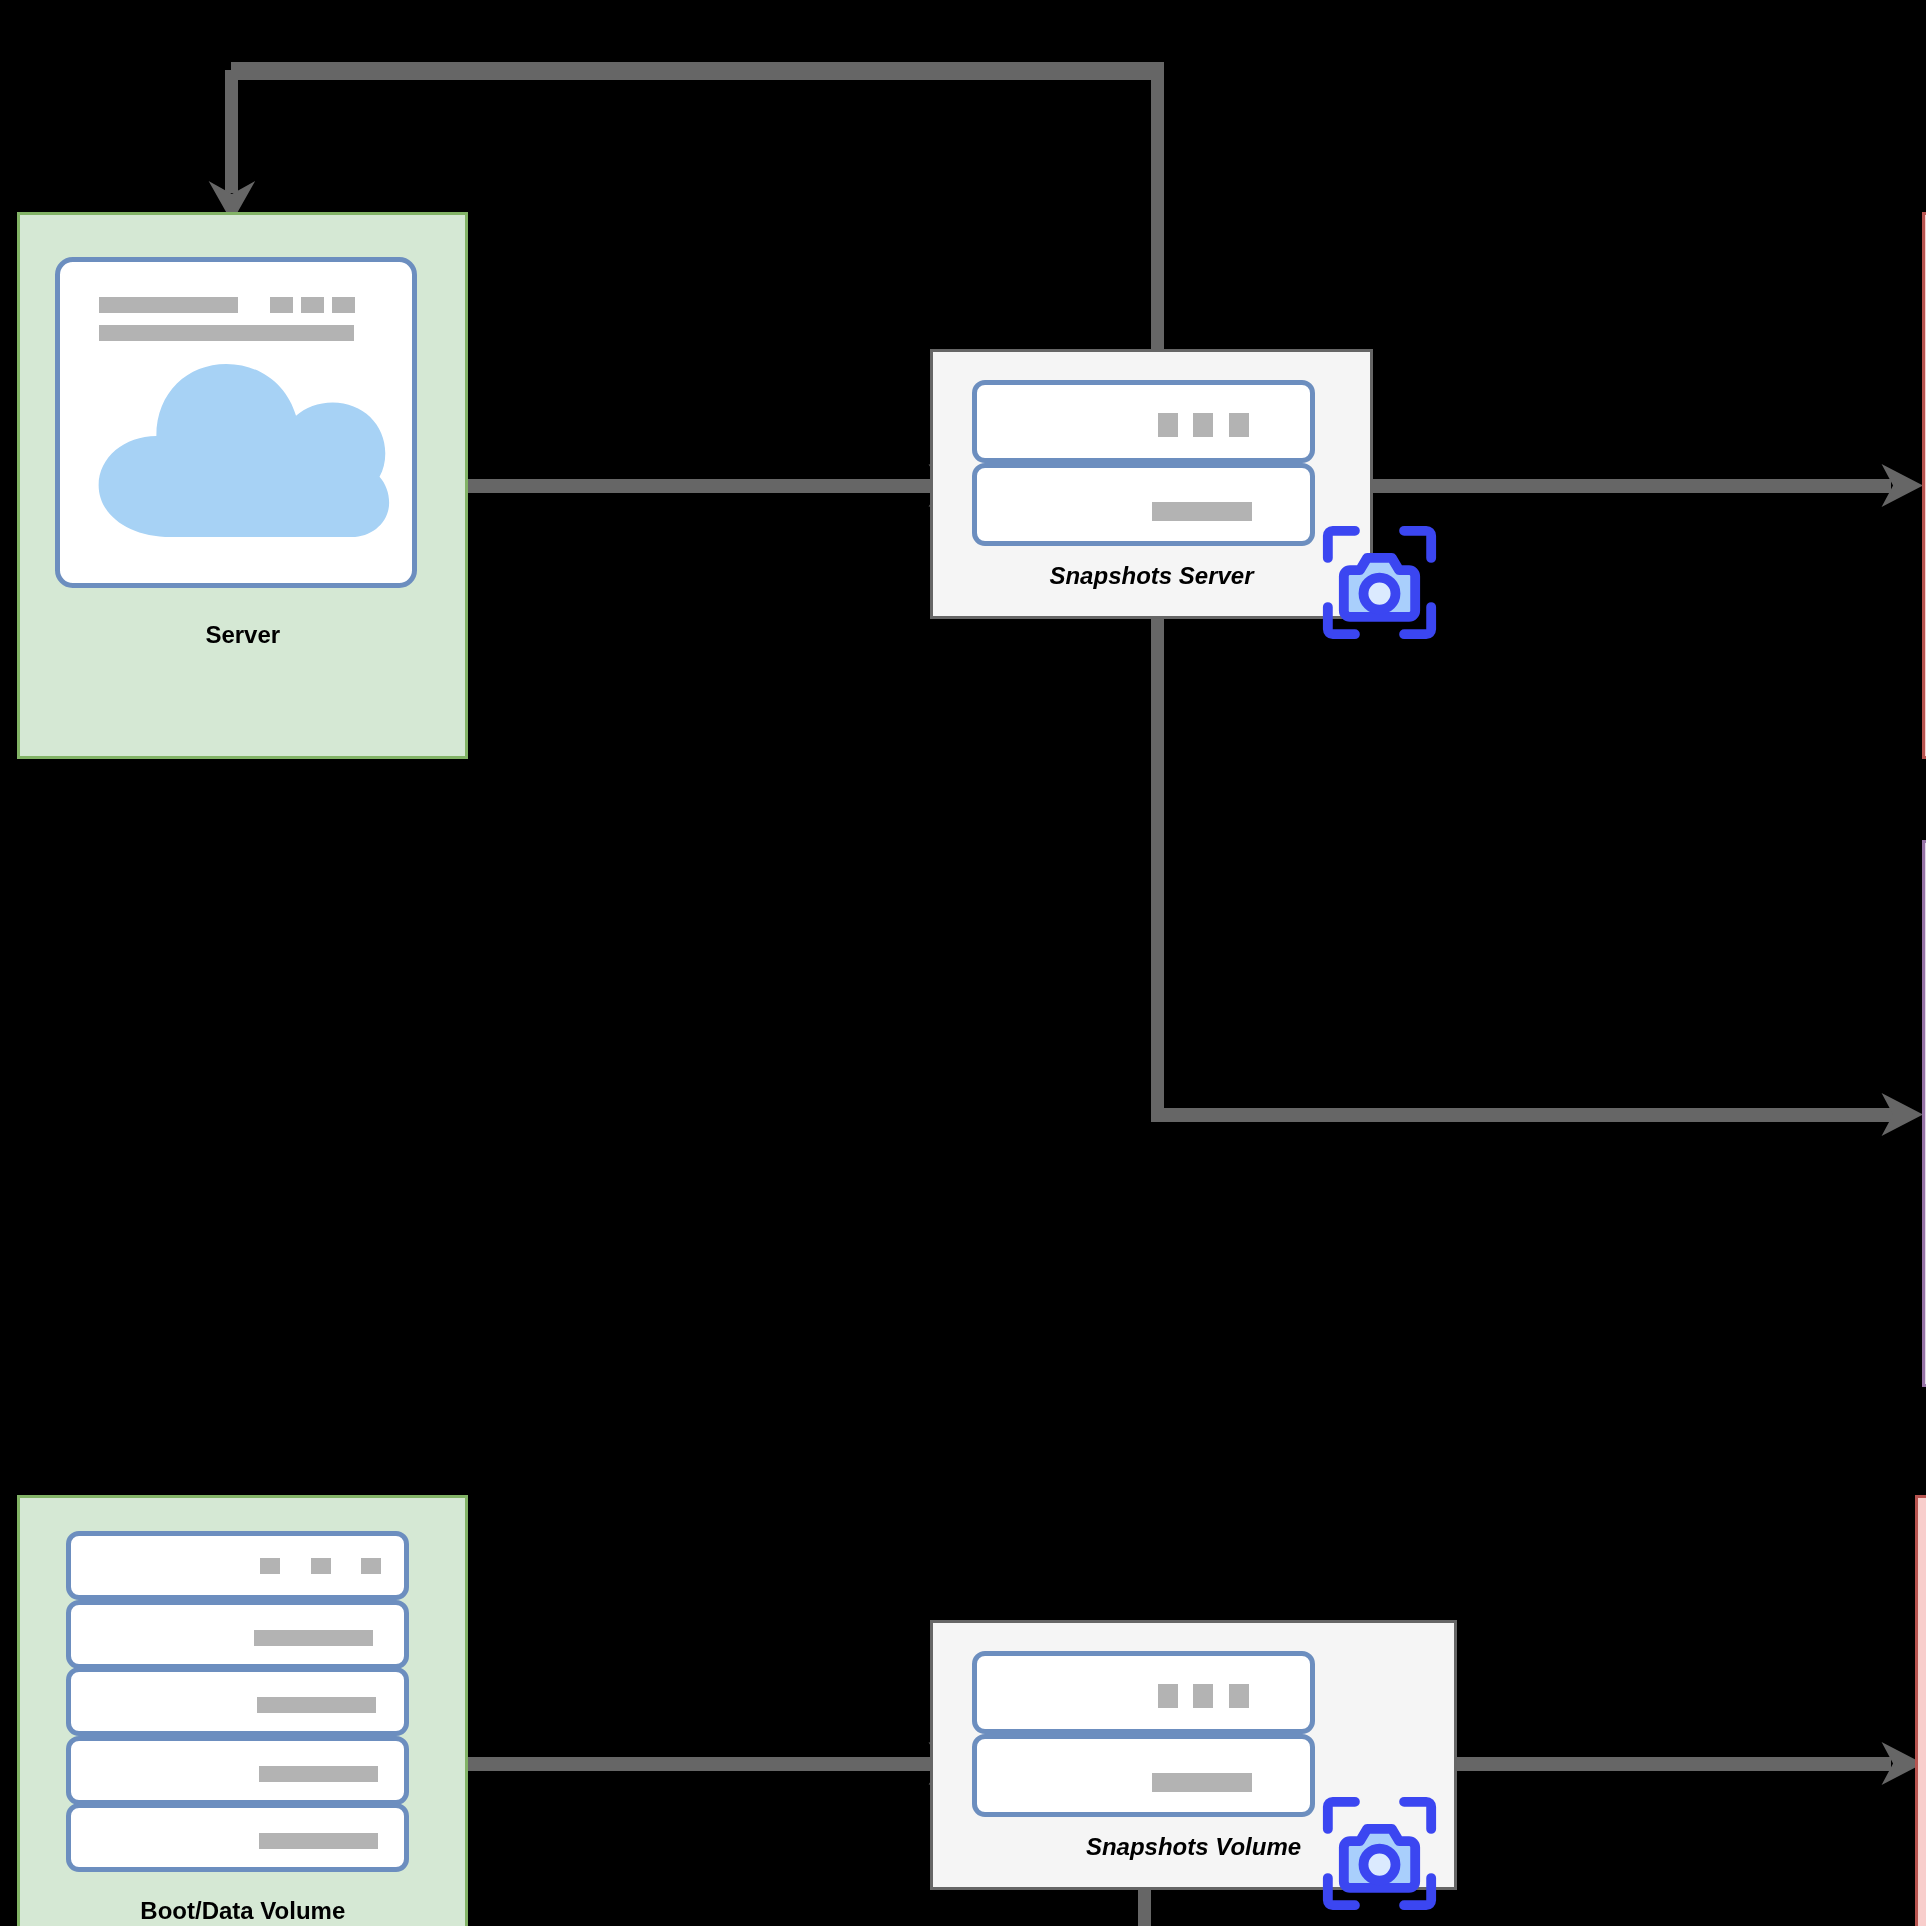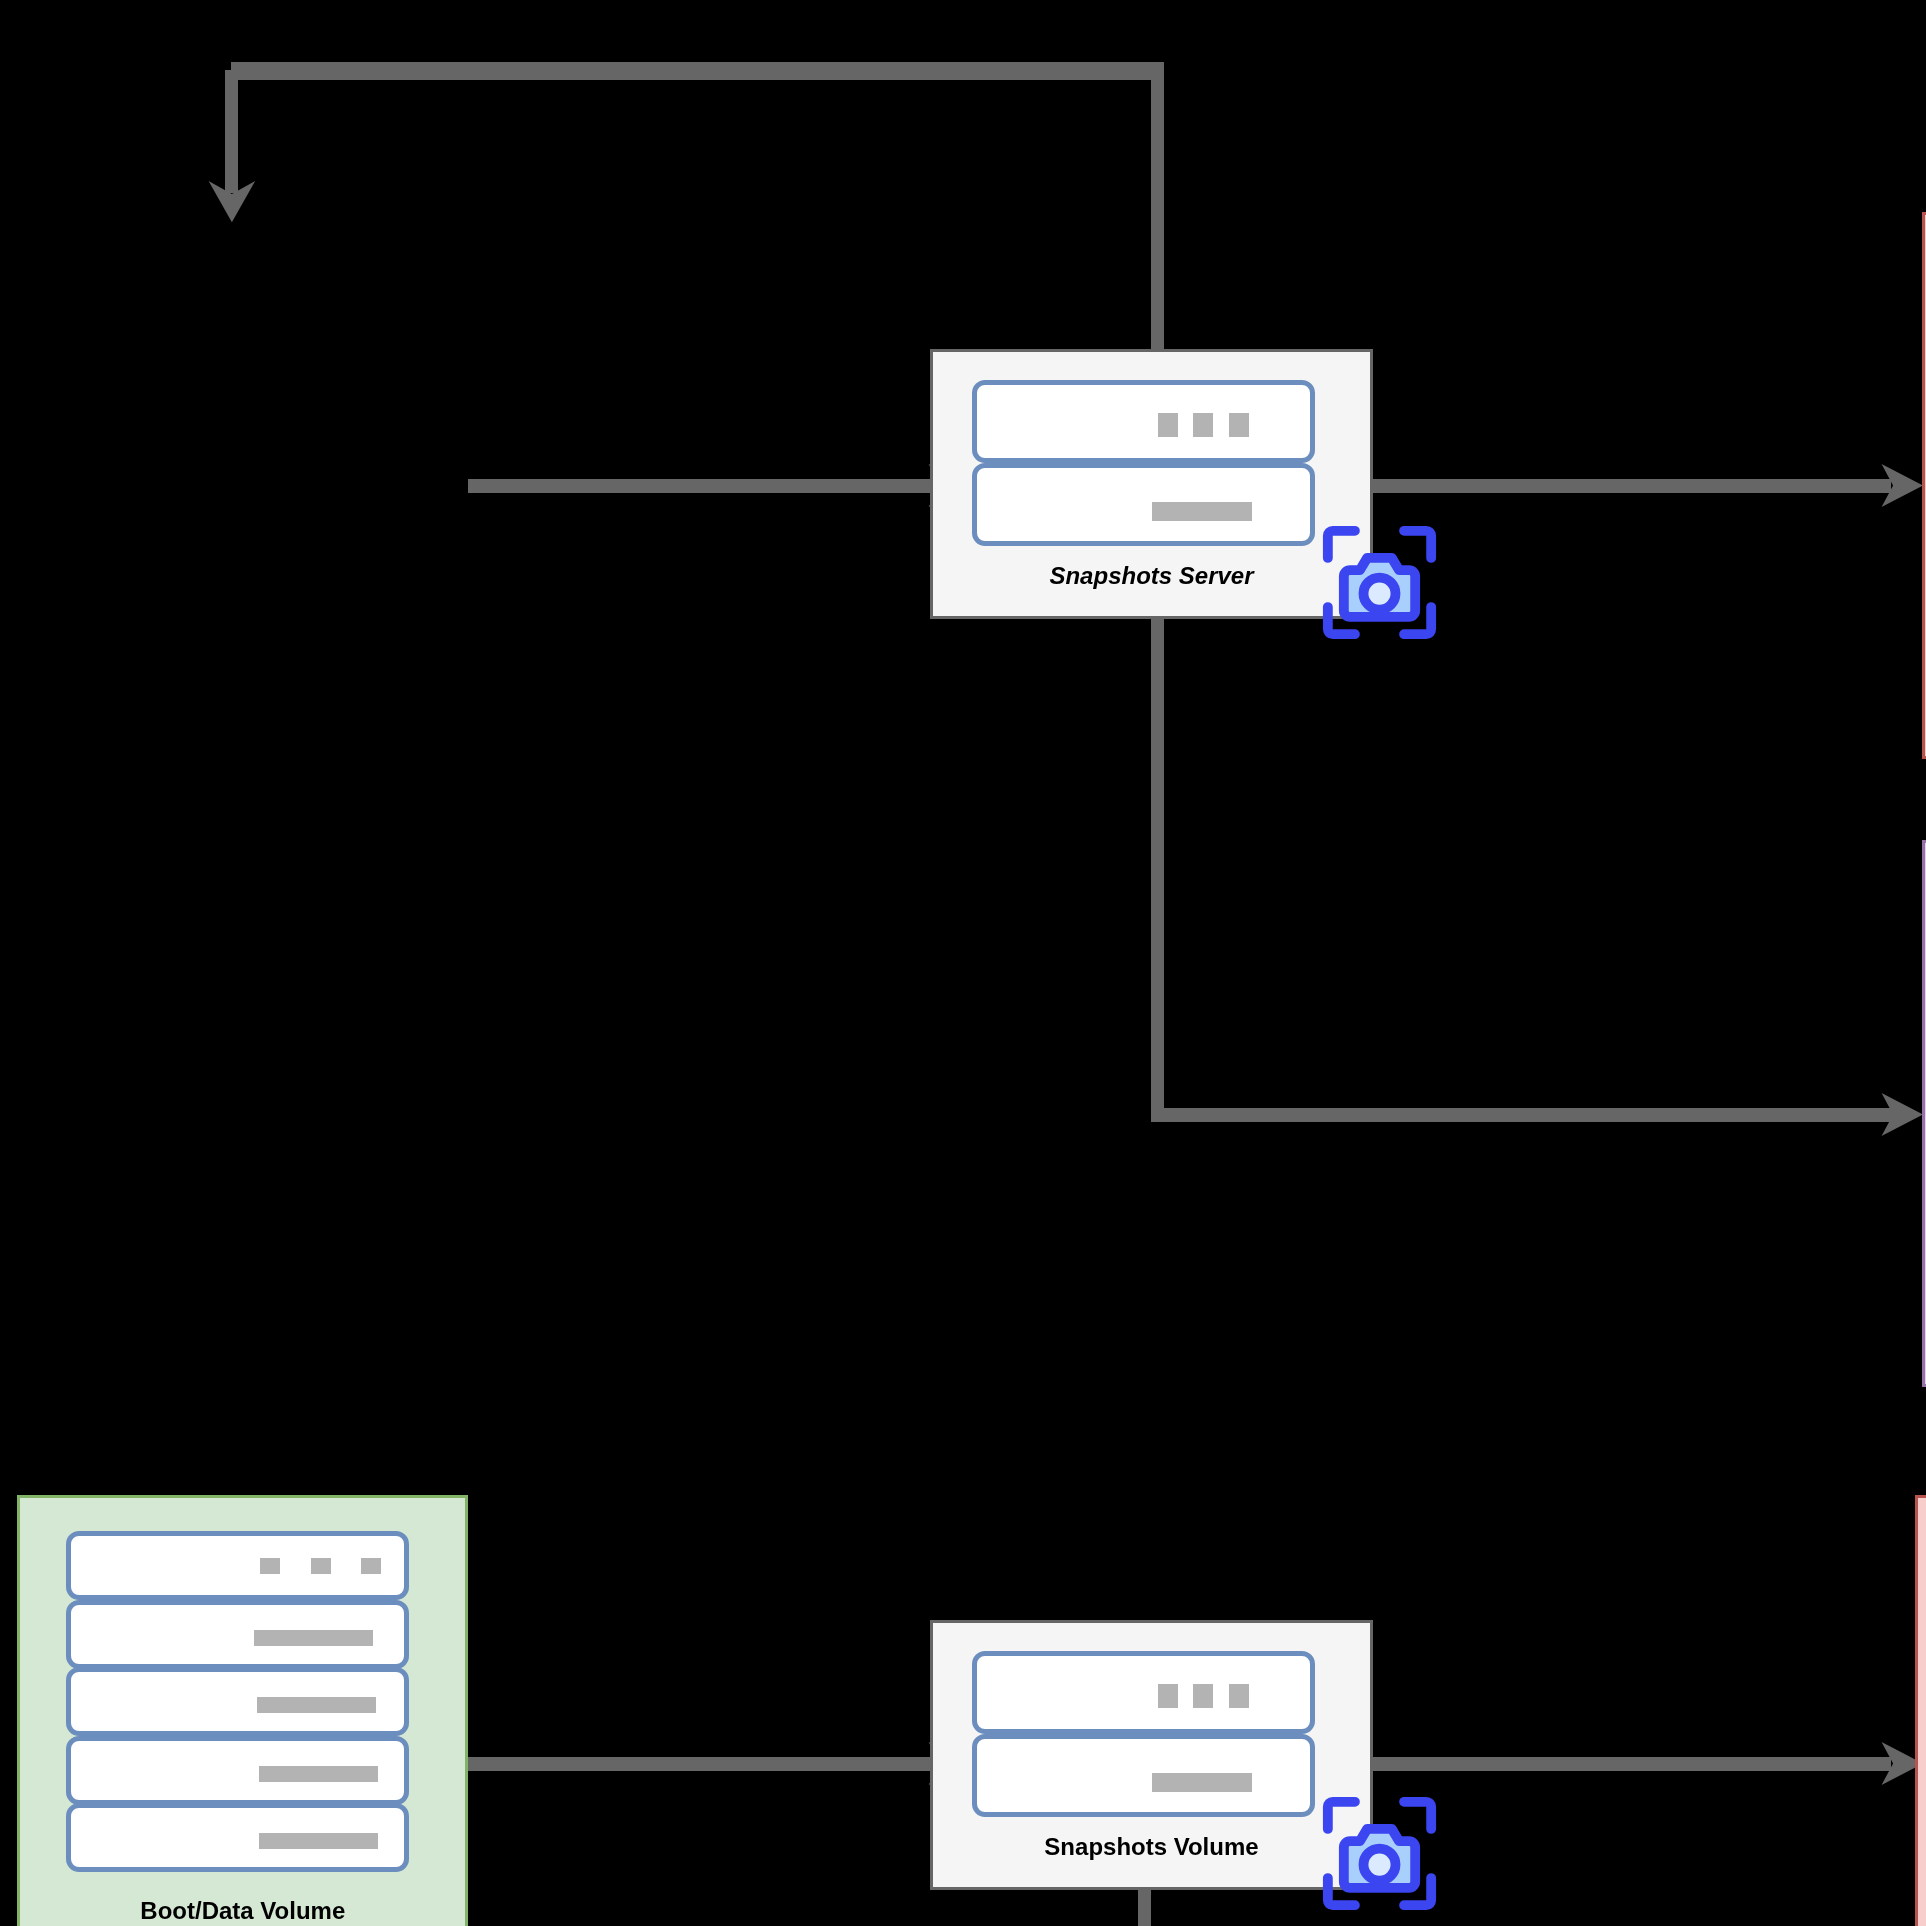--- a/index.html
+++ b/index.html
@@ -86,20 +86,37 @@
     <path d="M148 56 L40 0 L70 56 L40 112 Z" fill="#666666"></path>
   </svg>
 
   <div class="edge" style="left:1373px;top:1757px;width:518px;height:14px;"></div>
   <svg class="edge-svg" style="left:1866px;top:1742px;width:58px;height:43px;" viewBox="0 0 150 112">
     <path d="M148 56 L40 0 L70 56 L40 112 Z" fill="#666666"></path>
   </svg>
 
   <div class="edge" style="left:1138px;top:1880px;width:12.7px;height:620px;"></div>
 
+  <div class="node green" style="left:17.3px;top:212px;width:451px;height:547px;">
+    <div class="browser" style="left:35px;top:42px;width:362px;height:331px;">
+      <div class="bar" style="left:39px;top:35px;width:139px;height:16px;"></div>
+      <div class="bar" style="left:210px;top:35px;width:22.3px;height:16px;"></div>
+      <div class="bar" style="left:241px;top:35px;width:22.3px;height:16px;"></div>
+      <div class="bar" style="left:272px;top:35px;width:22.3px;height:16px;"></div>
+      <div class="bar" style="left:39px;top:63px;width:255px;height:16px;"></div>
+      <svg style="position:absolute;left:27px;top:100px;width:308px;height:177px;" viewBox="0 0 800 460">
+        <path fill="#a7d2f5" d="M218 455 C105 455 30 395 30 320 C30 247 98 192 180 192
+            C180 78 262 5 362 5 C450 5 520 60 543 140
+            C566 118 602 105 638 105 C716 105 775 162 775 237
+            C775 260 770 280 760 298
+            C776 316 785 340 785 366 C785 417 740 455 688 455 Z"></path>
+      </svg>
+    </div>
+    <div class="label" style="top:406px;">Server</div>
+  </div>
 
   <div class="node grey" style="left:930px;top:349px;width:443px;height:270px;">
     <div class="vrow" style="left:39px;top:28px;width:343px;height:83px;">
       <div class="bar" style="left:181px;top:28px;width:20px;height:24px;"></div>
       <div class="bar" style="left:216px;top:28px;width:20px;height:24px;"></div>
       <div class="bar" style="left:252px;top:28px;width:20px;height:24px;"></div>
     </div>
     <div class="vrow" style="left:39px;top:111px;width:343px;height:83px;">
       <div class="bar" style="left:175px;top:34px;width:100px;height:18.5px;"></div>
     </div>
@@ -149,21 +166,21 @@
     </div>
     <div class="vrow" style="left:46px;top:238px;width:343px;height:69px;">
       <div class="bar" style="left:188px;top:25.4px;width:119px;height:16px;"></div>
     </div>
     <div class="vrow" style="left:46px;top:305px;width:343px;height:69px;">
       <div class="bar" style="left:188px;top:25.4px;width:119px;height:16px;"></div>
     </div>
     <div class="label" style="top:399px;">Boot/Data Volume</div>
   </div>
 
-  <div class="node grey" style="left:930px;top:1620px;width:443px;height:270px;">
+  <div class="node grey" style="left:930px;top:1620px;width:527px;height:270px;font-style:italic;">
     <div class="vrow" style="left:39px;top:28px;width:343px;height:83px;">
       <div class="bar" style="left:181px;top:28px;width:20px;height:24px;"></div>
       <div class="bar" style="left:216px;top:28px;width:20px;height:24px;"></div>
       <div class="bar" style="left:252px;top:28px;width:20px;height:24px;"></div>
     </div>
     <div class="vrow" style="left:39px;top:111px;width:343px;height:83px;">
       <div class="bar" style="left:175px;top:34px;width:100px;height:18.5px;"></div>
     </div>
     <div class="label" style="top:210px;">Snapshots Volume</div>
 

